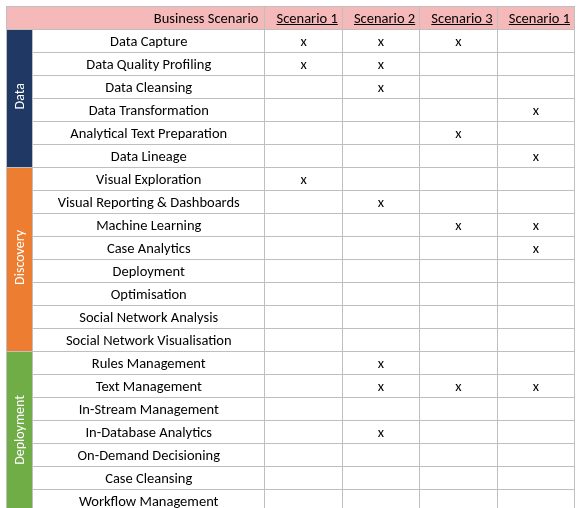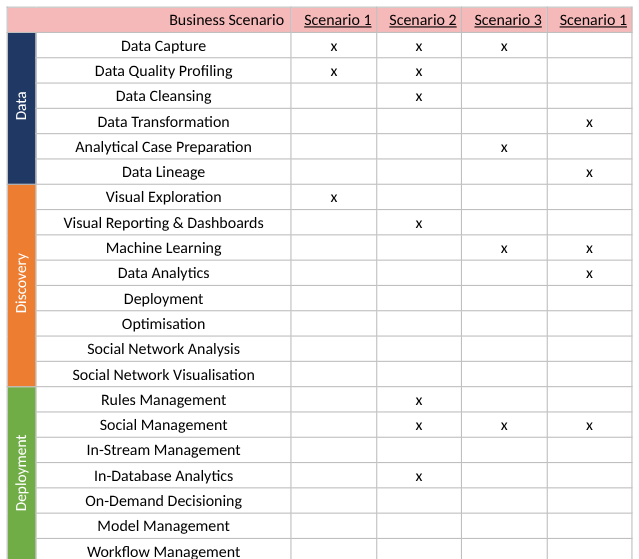--- a/index.html
+++ b/index.html
@@ -102,21 +102,21 @@
         <td class="cell"></td>
       </tr>
       <tr>
         <td class="rowlabel">Data Transformation</td>
         <td class="cell"></td>
         <td class="cell"></td>
         <td class="cell"></td>
         <td class="cell">x</td>
       </tr>
       <tr>
-        <td class="rowlabel">Analytical Case Preparation</td>
+        <td class="rowlabel">Analytical Text Preparation</td>
         <td class="cell"></td>
         <td class="cell"></td>
         <td class="cell">x</td>
         <td class="cell"></td>
       </tr>
       <tr>
         <td class="rowlabel">Data Lineage</td>
         <td class="cell"></td>
         <td class="cell"></td>
         <td class="cell"></td>
@@ -138,21 +138,21 @@
         <td class="cell"></td>
       </tr>
       <tr>
         <td class="rowlabel">Machine Learning</td>
         <td class="cell"></td>
         <td class="cell"></td>
         <td class="cell">x</td>
         <td class="cell">x</td>
       </tr>
       <tr>
-        <td class="rowlabel">Data Analytics</td>
+        <td class="rowlabel">Case Analytics</td>
         <td class="cell"></td>
         <td class="cell"></td>
         <td class="cell"></td>
         <td class="cell">x</td>
       </tr>
       <tr>
         <td class="rowlabel">Deployment</td>
         <td class="cell"></td>
         <td class="cell"></td>
         <td class="cell"></td>
@@ -181,21 +181,21 @@
       </tr>
       <tr class="section-top">
         <td rowspan="7" class="cat cat-depl section-topcell"><span class="vr">Deployment</span></td>
         <td class="rowlabel">Rules Management</td>
         <td class="cell"></td>
         <td class="cell">x</td>
         <td class="cell"></td>
         <td class="cell"></td>
       </tr>
       <tr>
-        <td class="rowlabel">Social Management</td>
+        <td class="rowlabel">Text Management</td>
         <td class="cell"></td>
         <td class="cell">x</td>
         <td class="cell">x</td>
         <td class="cell">x</td>
       </tr>
       <tr>
         <td class="rowlabel">In-Stream Management</td>
         <td class="cell"></td>
         <td class="cell"></td>
         <td class="cell"></td>
@@ -209,21 +209,21 @@
         <td class="cell"></td>
       </tr>
       <tr>
         <td class="rowlabel">On-Demand Decisioning</td>
         <td class="cell"></td>
         <td class="cell"></td>
         <td class="cell"></td>
         <td class="cell"></td>
       </tr>
       <tr>
-        <td class="rowlabel">Model Management</td>
+        <td class="rowlabel">Case Cleansing</td>
         <td class="cell"></td>
         <td class="cell"></td>
         <td class="cell"></td>
         <td class="cell"></td>
       </tr>
       <tr>
         <td class="rowlabel">Workflow Management</td>
         <td class="cell"></td>
         <td class="cell"></td>
         <td class="cell"></td>

